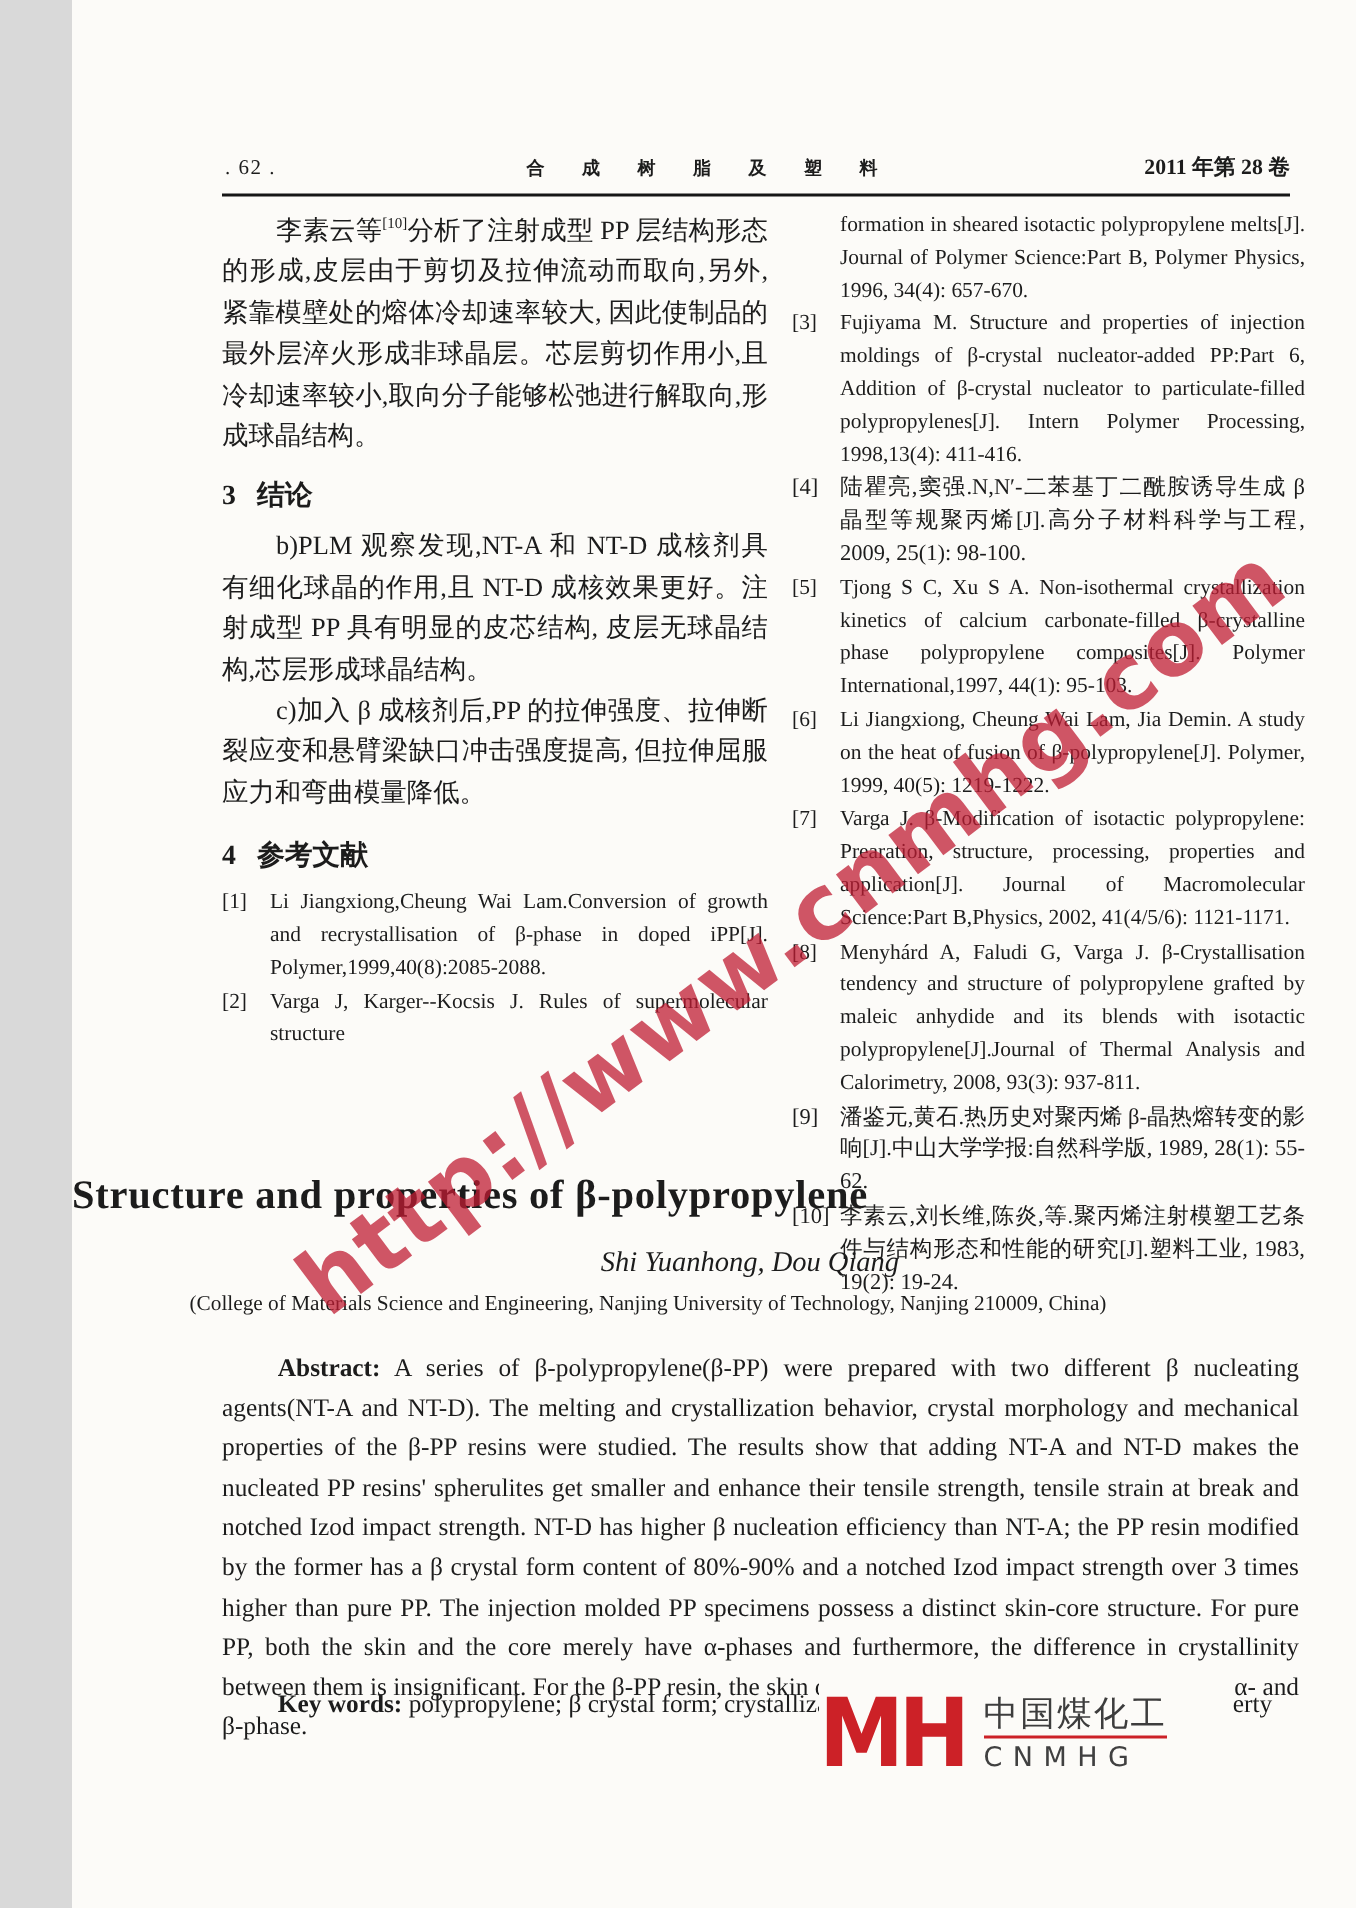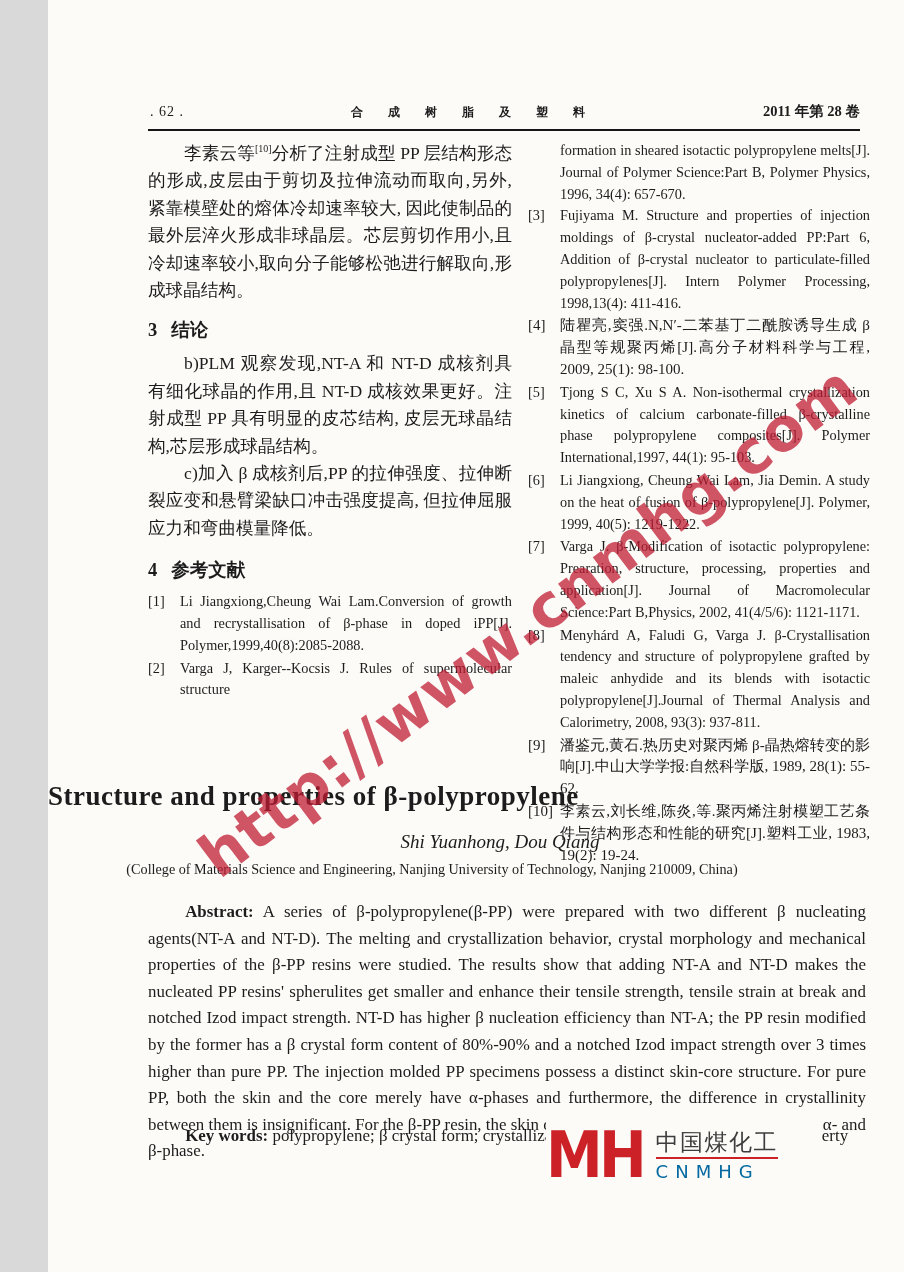--- a/index.html
+++ b/index.html
@@ -55,21 +55,21 @@
 
   
   .logo{position:absolute;left:498px;top:1118px;width:276px;height:76px;
         background:#fcfbf8;z-index:6;display:flex;align-items:center;}
   .mono{font-family:"DejaVu Sans",sans-serif;font-weight:bold;font-size:62px;
         line-height:62px;color:#cc2127;letter-spacing:-4px;transform:scale(.92,1.02);
         transform-origin:left center;}
   .lstack{margin-left:4px;}
   .lcn{font-size:23px;color:#3d3d3d;letter-spacing:1.5px;line-height:25px;}
   .lrule{height:2.2px;background:#cc2127;margin:2px 0 3px 0;}
-  .len{font-family:"DejaVu Sans",sans-serif;font-size:18px;color:#0369a1;
+  .len{font-family:"DejaVu Sans",sans-serif;font-size:18px;color:#404040;
        letter-spacing:7px;line-height:20px;}
 </style>
 </head>
 <body>
 
 <div class="page">
 
   <div class="hdr">
     <span class="pageno">. 62 .</span>
     <span class="jtitle">合 成 树 脂 及 塑 料</span>

